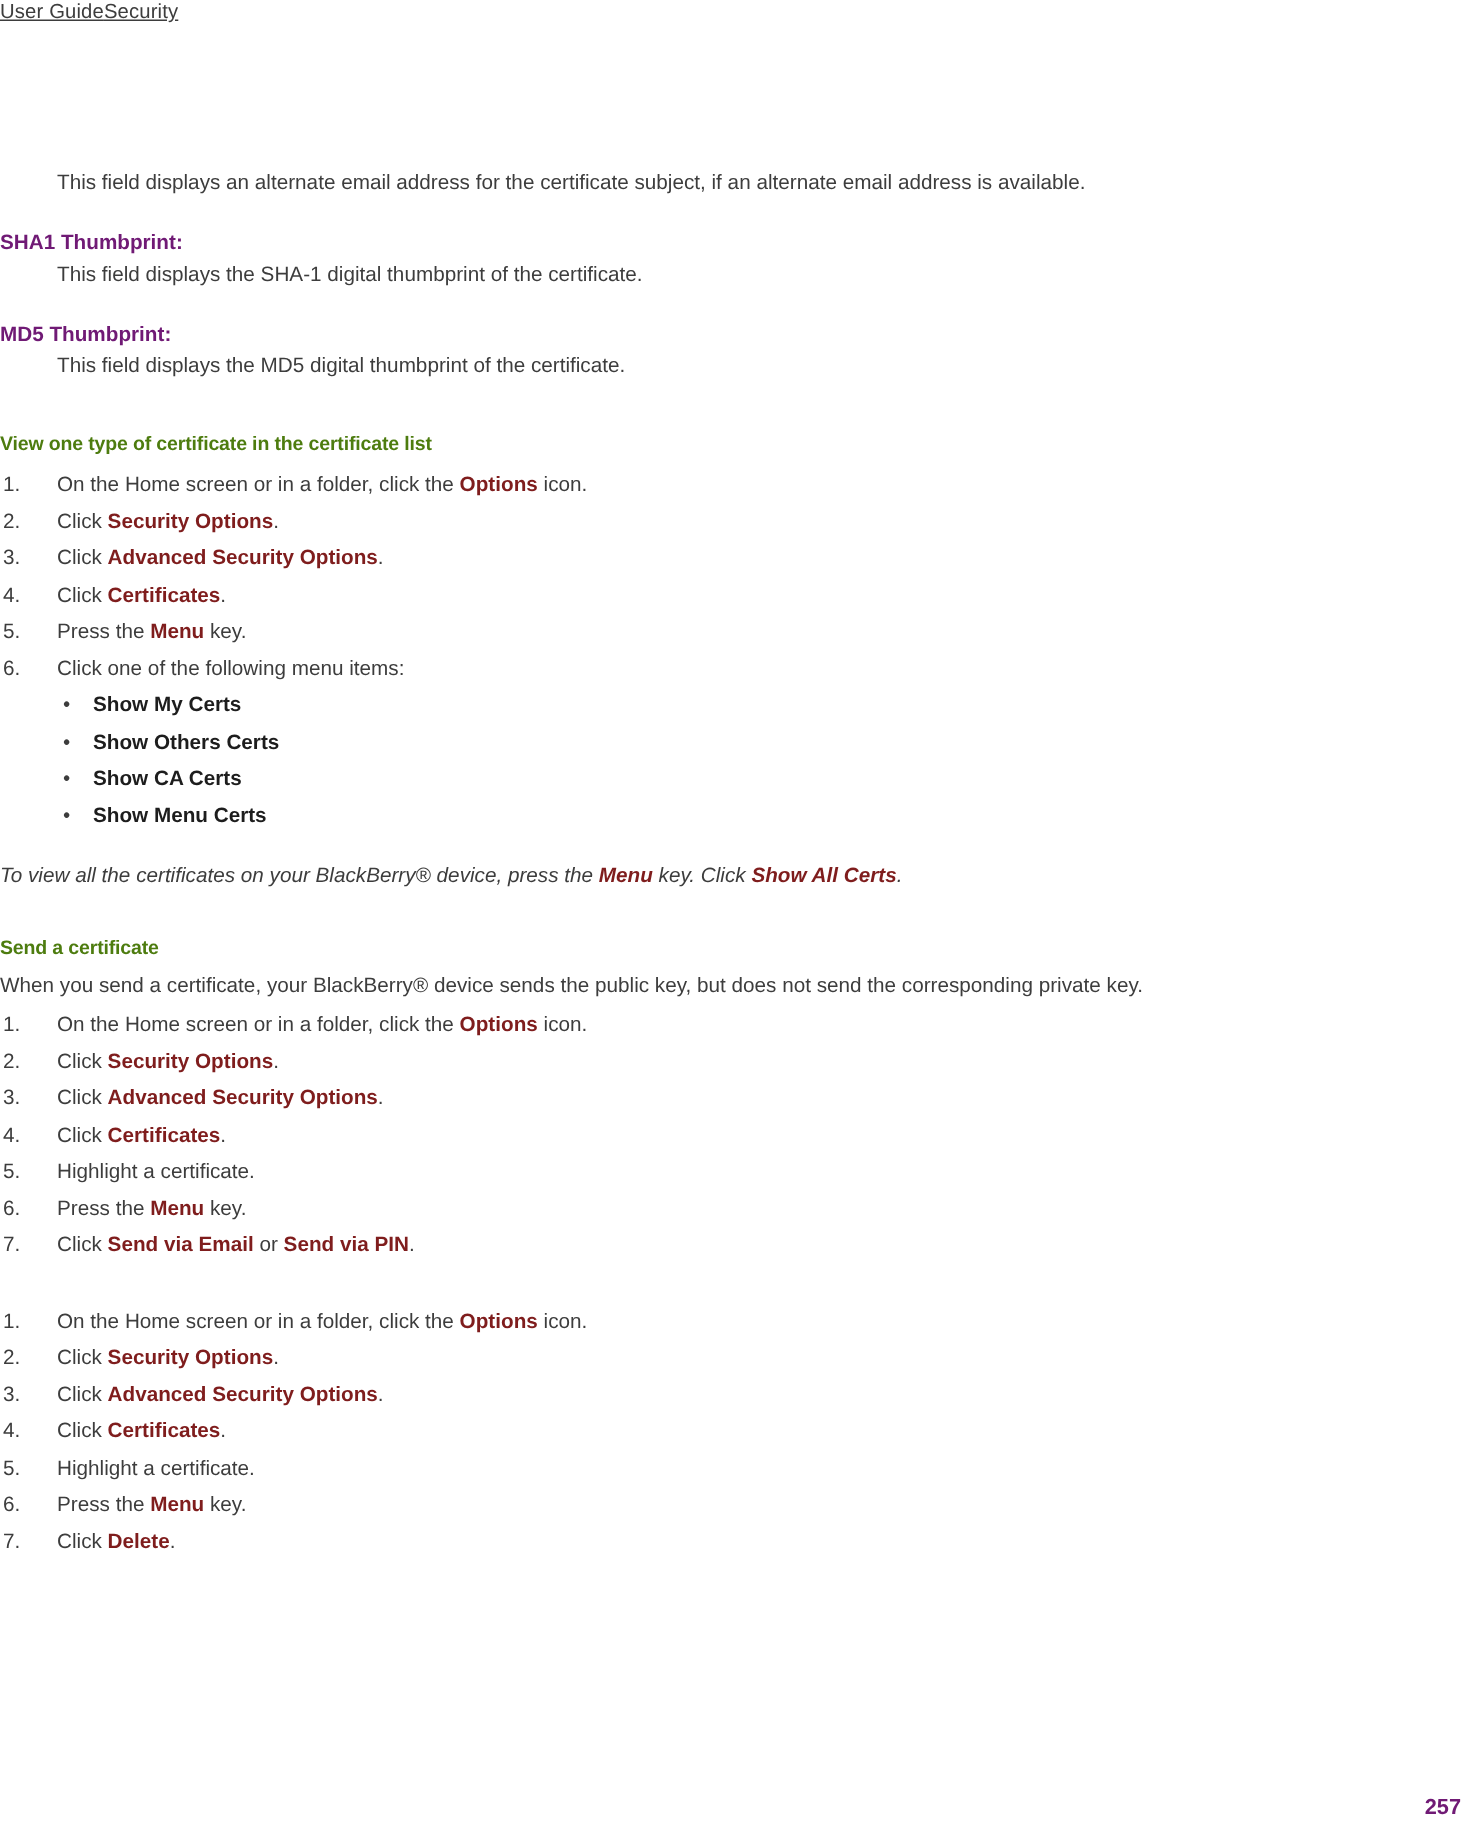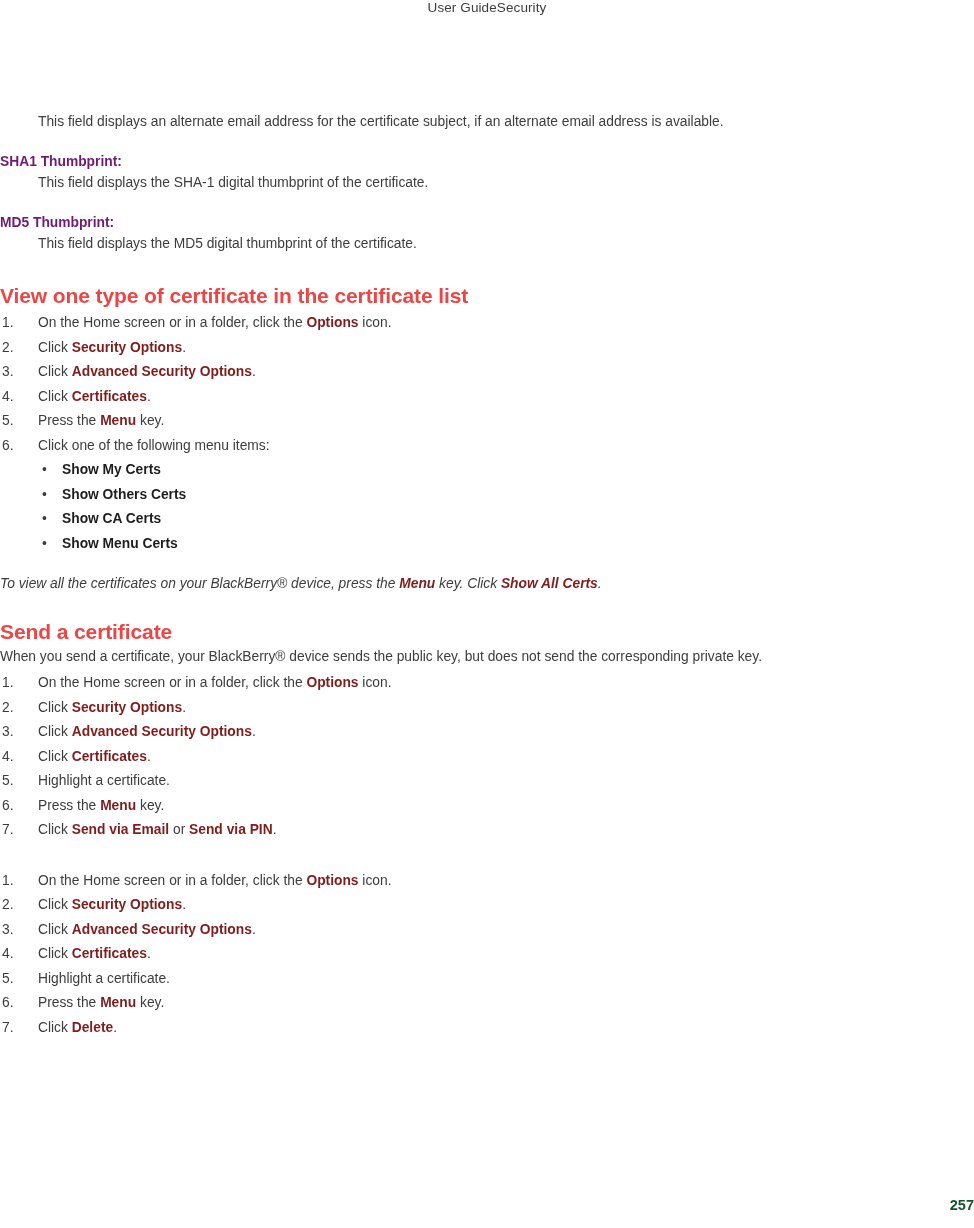--- a/index.html
+++ b/index.html
@@ -25,25 +25,26 @@
 
   
   .running-header {
     position: absolute;
     top: 0px;
     left: 0px;
     width: 974px;
     height: 22px;
     display: flex;
     align-items: flex-start;
-    justify-content: center;
+    justify-content: flex-start;
     font-size: 13.5px;
     line-height: 16px;
     color: #3d3d3d;
     letter-spacing: 0.1px;
+    text-decoration: underline;
   }
   .running-header .rh-left { text-align: left; }
   .running-header .rh-right { text-align: right; }
 
   
   .content {
     position: absolute;
     top: 112px;
     left: 0px;
     width: 893px;
@@ -59,24 +60,24 @@
     font-size: 13.8px;
     line-height: 19px;
     color: #3d3d3d;
     margin: 0 0 0 38px;
   }
   .def-block { margin-bottom: 21px; }
   .def-block.lead { margin-bottom: 21px; }
 
   
   h2.section-heading {
-    font-size: 21px;
+    font-size: 13px;
     line-height: 23px;
     font-weight: bold;
-    color: #ef4444;
+    color: #4d7c0f;
     margin: 0 0 4px 0;
     letter-spacing: -0.1px;
   }
 
   
   p.body-text {
     font-size: 13.8px;
     line-height: 20px;
     color: #3d3d3d;
     margin: 0 0 4px 0;
@@ -138,21 +139,21 @@
   
   .page-number {
     position: absolute;
     left: 0px;
     top: 1196px;
     width: 974px;
     text-align: right;
     font-size: 14.5px;
     line-height: 18px;
     font-weight: bold;
-    color: #14532d;
+    color: #701a75;
   }
 </style>
 </head>
 <body>
 
 <div class="page">
 
   <div class="running-header">
     <span class="rh-left">User Guide</span>
     <span class="rh-right">Security</span>

